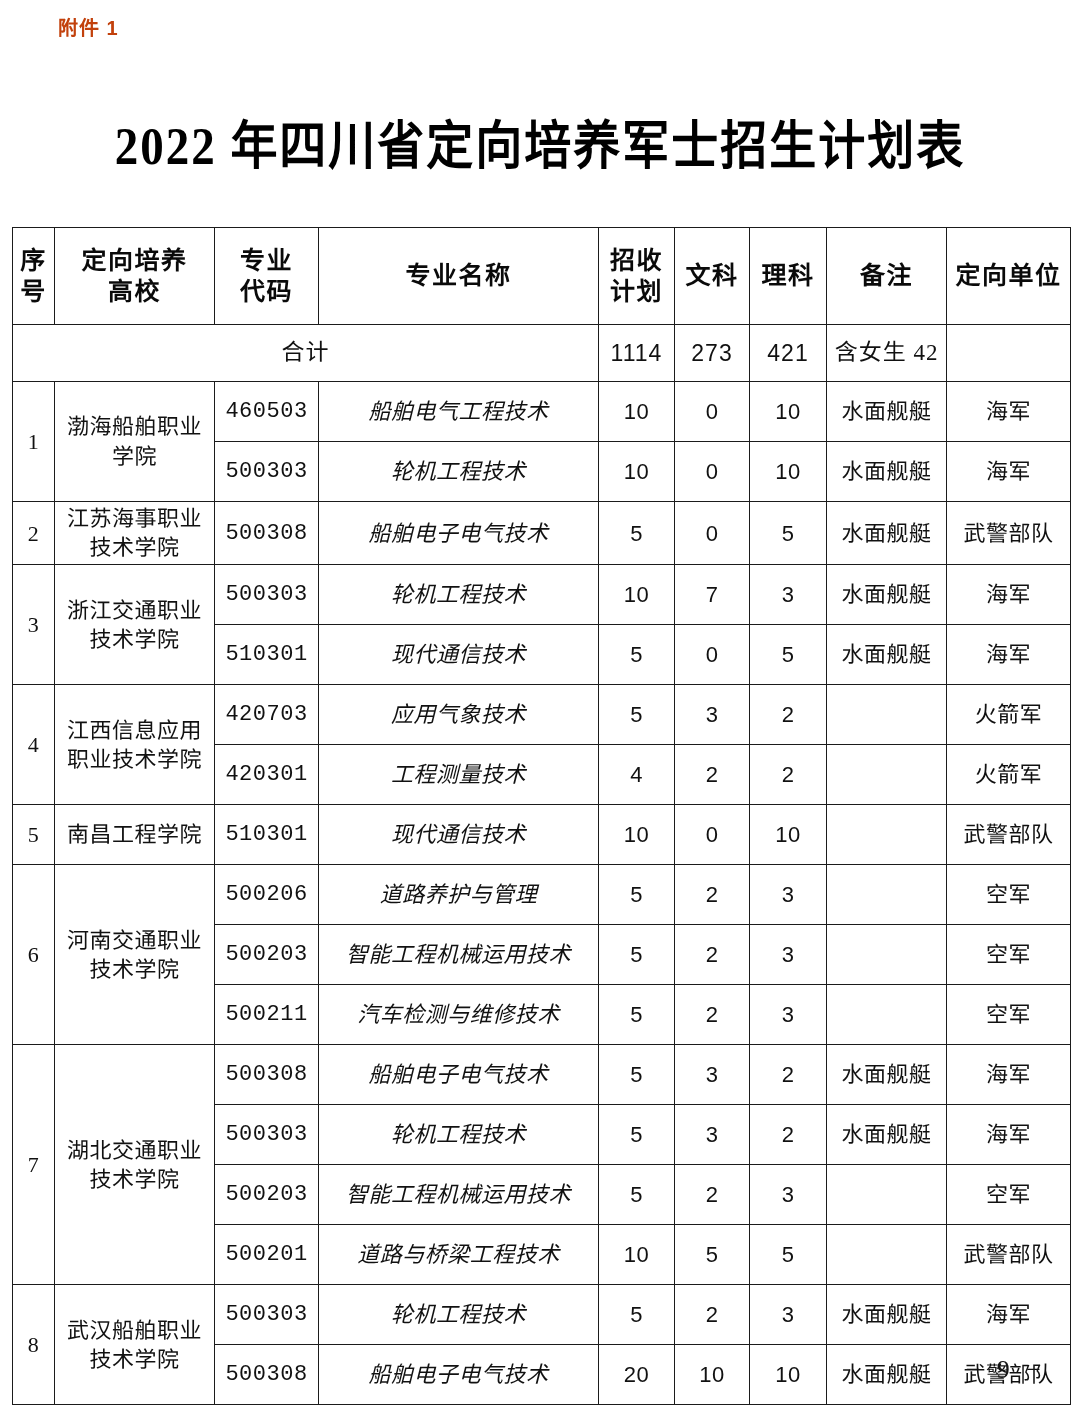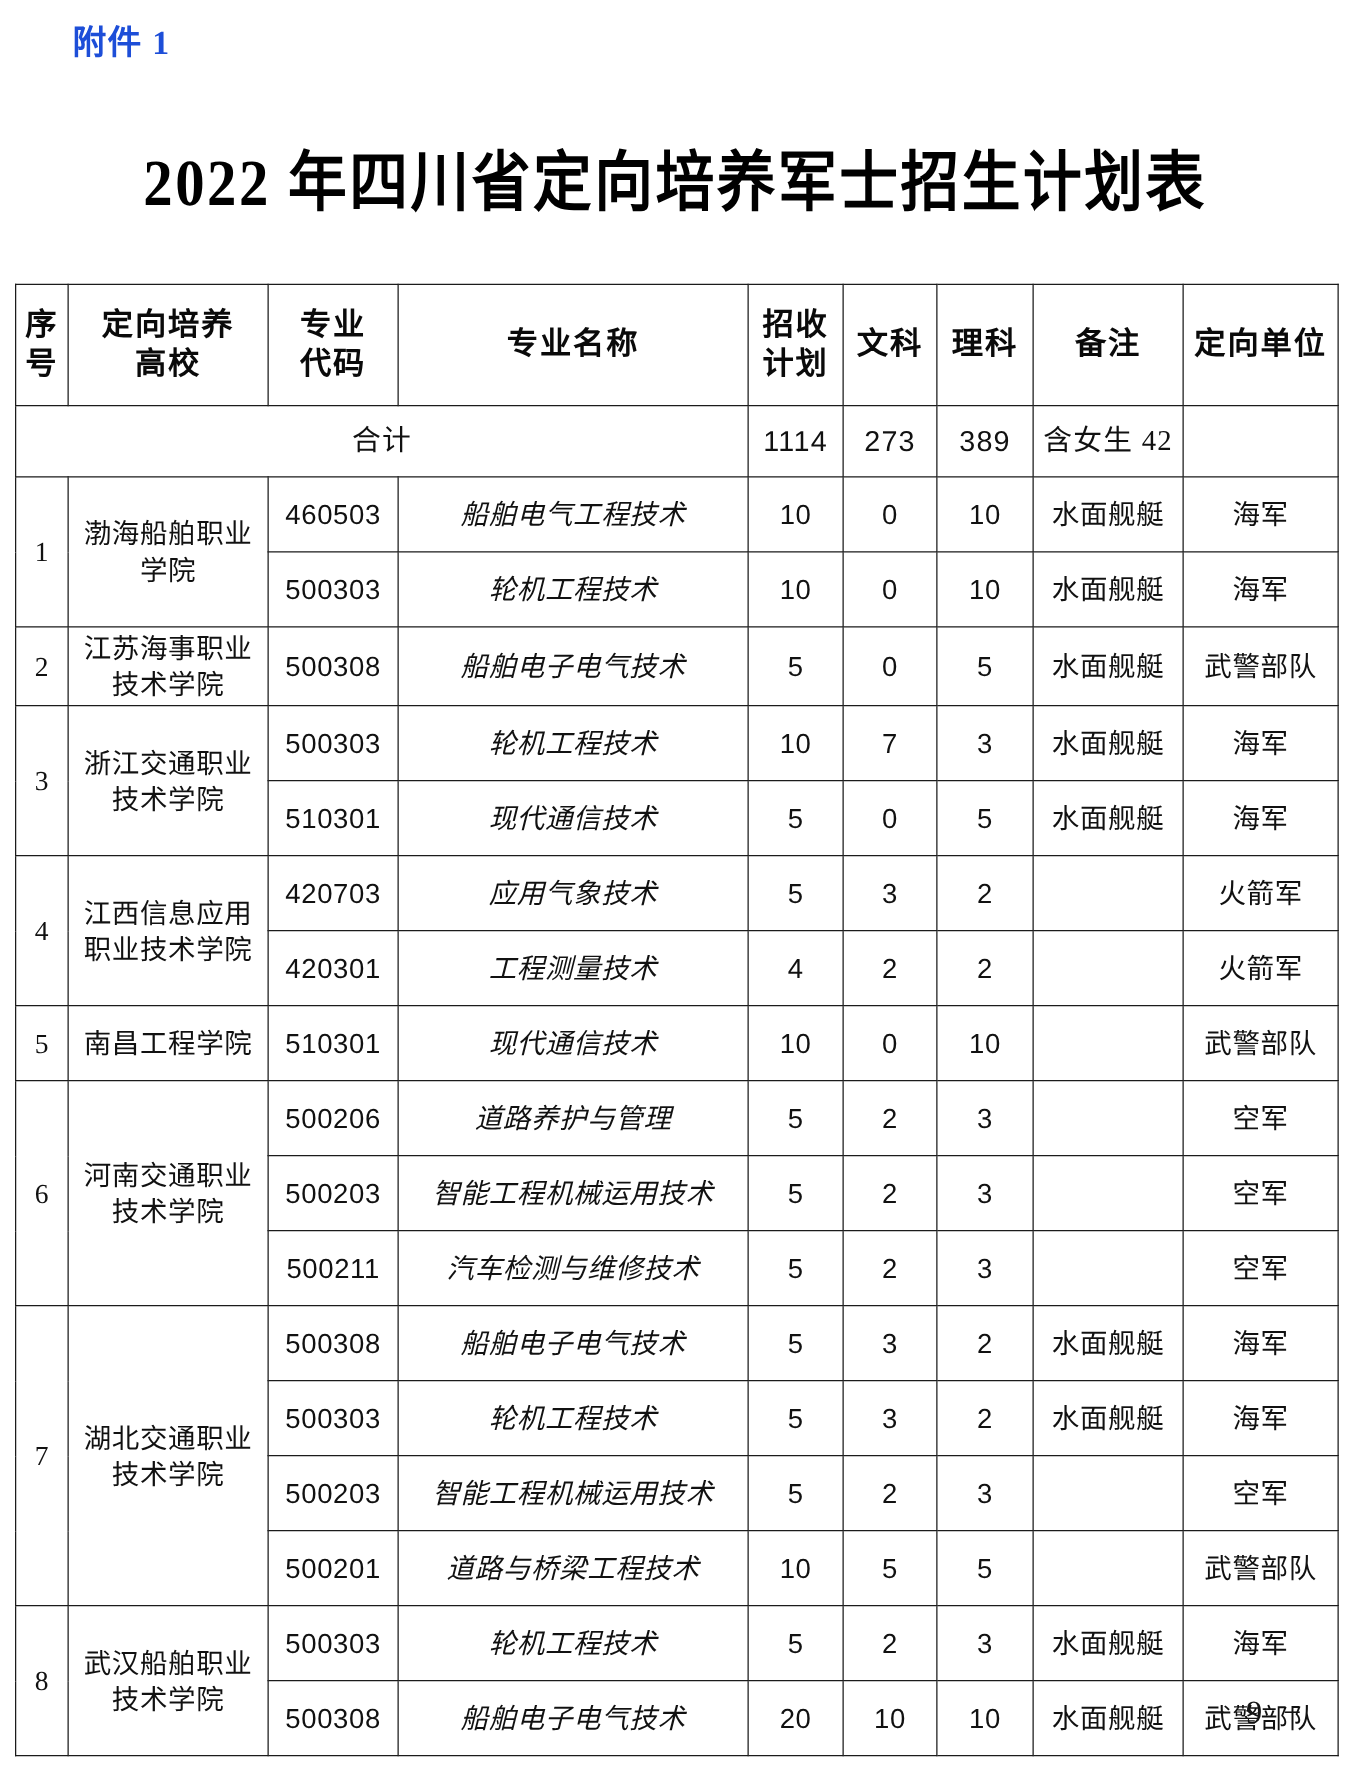--- a/index.html
+++ b/index.html
@@ -14,25 +14,25 @@
     font-family: "Liberation Serif", "DejaVu Serif", serif;
     color: #111111;
     overflow: hidden;
   }
 
   
   .attachment-label {
     position: absolute;
     left: 58px;
     top: 12px;
-    font-family: Liberation Serif, serif;
-    font-size: 27px;
+    font-family: Liberation Sans, sans-serif;
+    font-size: 20px;
     font-weight: 700;
     letter-spacing: 1px;
-    color: #1d4ed8;
+    color: #c2410c;
     white-space: nowrap;
   }
 
   
   .doc-title {
     position: absolute;
     left: 0;
     top: 102px;
     width: 1080px;
     text-align: center;
@@ -113,21 +113,21 @@
   }
   td.idx-cell {
     font-size: 21px;
   }
   td.school-cell {
     font-size: 22px;
     line-height: 1.45;
     letter-spacing: 0.5px;
   }
   td.code-cell {
-    font-family: Liberation Sans, sans-serif;
+    font-family: Liberation Mono, monospace;
     font-size: 22px;
     letter-spacing: 1px;
   }
   td.major-cell {
     font-size: 23px;
     letter-spacing: 1.5px;
     font-style: italic;
   }
   td.note-cell,
   td.unit-cell {
@@ -212,21 +212,21 @@
         <th id="h-unit">
             <span class="th-stack">定向单位</span>
           </th>
       </tr>
     </thead>
     <tbody id="table-body">
         <tr class="total-row">
           <td class="total-label" colspan="4">合计</td>
           <td class="num-cell">1114</td>
           <td class="num-cell">273</td>
-          <td class="num-cell">389</td>
+          <td class="num-cell">421</td>
           <td class="note-cell">含女生 42</td>
           <td class="unit-cell"></td>
         </tr>
         <tr class="data-row">
           <td class="idx-cell" rowspan="2">1</td>
           <td class="school-cell" rowspan="2">渤海船舶职业<br>学院</td>
           <td class="code-cell">460503</td>
           <td class="major-cell">船舶电气工程技术</td>
           <td class="num-cell">10</td>
           <td class="num-cell">0</td>

